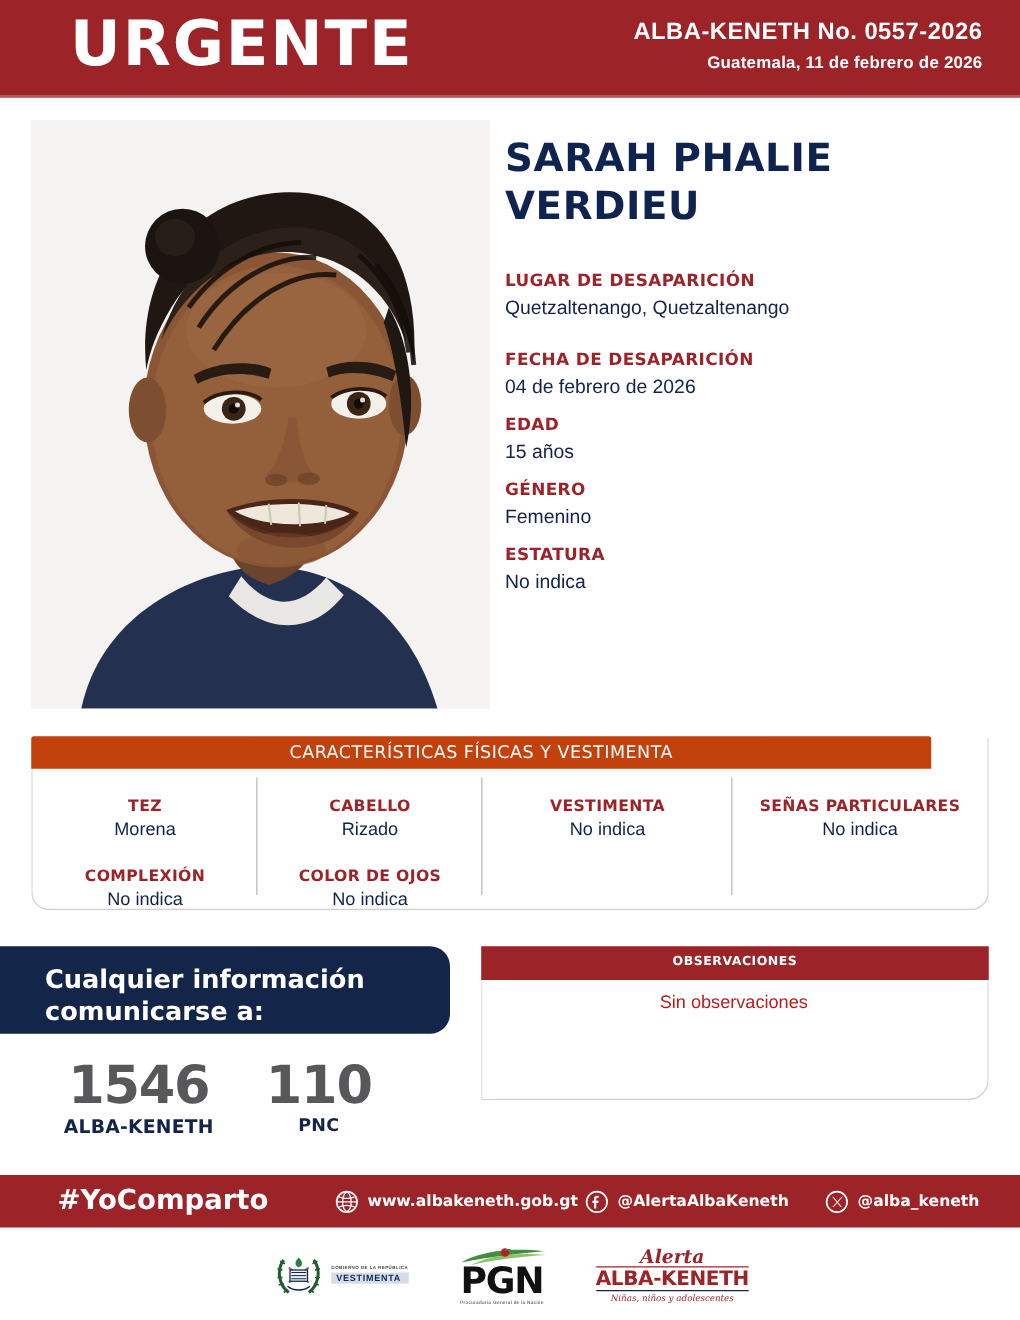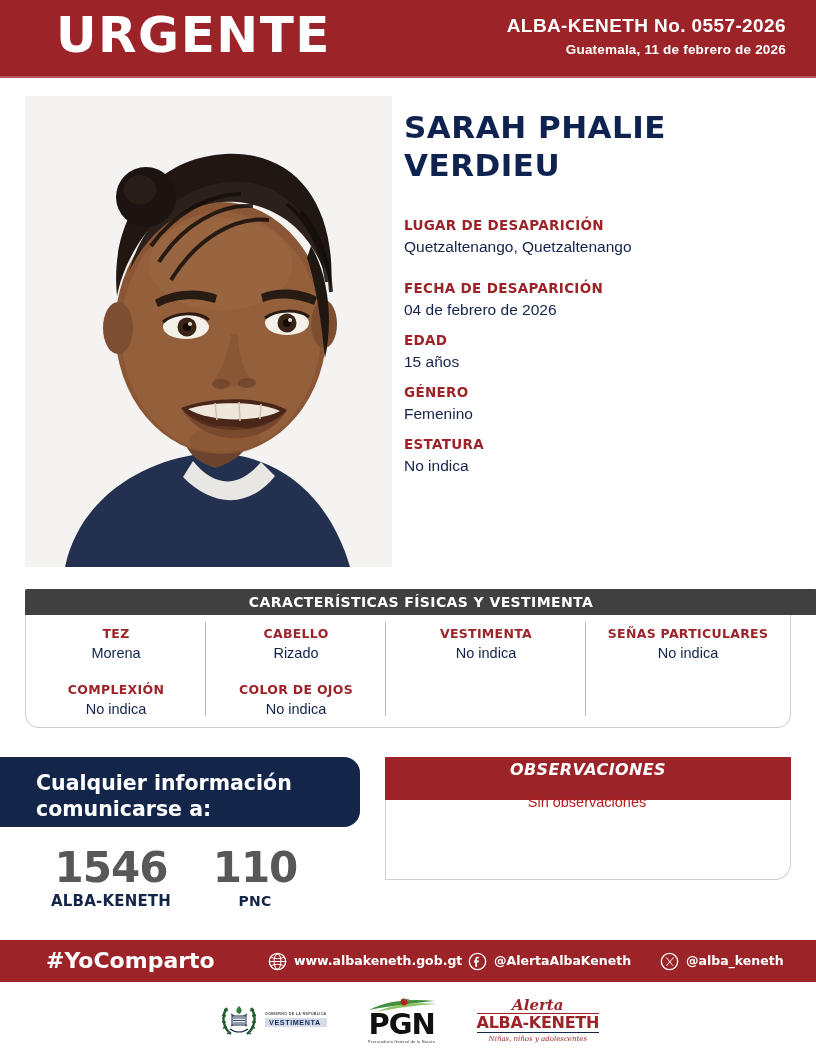--- a/index.html
+++ b/index.html
@@ -62,32 +62,32 @@
   .gap-sm{margin-top:9px;}
 
   
   .chars{
     position:absolute;left:25px;top:590px;width:766px;height:138px;
     border:1px solid #cfcfcf;border-top:none;
     border-radius:0 0 14px 14px;
     background:#fff;box-sizing:border-box;
   }
   .chars-title{
-    position:absolute;left:-1px;top:-1px;width:792px;height:26px;
-    background:#404040;color:#fff;
-    font-size:14px;font-weight:bold;letter-spacing:.4px;
+    position:absolute;left:-1px;top:-1px;width:720px;height:26px;
+    background:#c2410c;color:#fff;
+    font-size:14px;font-weight:normal;letter-spacing:.4px;
     text-align:center;line-height:26px;
     font-family:"DejaVu Sans", sans-serif;
     border-radius:2px 2px 0 0;
   }
   .chars-grid{
     position:absolute;left:0;top:26px;width:764px;height:110px;
     display:flex;
   }
-  .ccol{position:relative;box-sizing:border-box;padding-top:8px;}
+  .ccol{position:relative;box-sizing:border-box;padding-top:19px;}
   .ccol.c1{width:180px;}
   .ccol.c2{width:180px;}
   .ccol.c3{width:200px;}
   .ccol.c4{width:204px;}
   .ccol .divline{
     position:absolute;right:0;top:6px;width:1px;height:94px;background:#b9b9b9;
   }
   .cblk{text-align:center;}
   .cblk + .cblk{margin-top:16px;}
   .clabel{
@@ -120,25 +120,24 @@
   }
   .phone.p2 .phone-lbl{font-size:14px;}
 
   
   .obs{
     position:absolute;left:385px;top:758px;width:406px;height:122px;
     border:1px solid #cfcfcf;border-top:none;
     border-radius:0 0 16px 0;background:#fff;box-sizing:border-box;
   }
   .obs-title{
-    position:absolute;left:-1px;top:-1px;width:406px;height:43px;
-    background:#9C2328;color:#fff;font-size:16px;font-weight:bold;
+    position:absolute;left:-1px;top:-1px;width:406px;height:27px;
+    background:#9C2328;color:#fff;font-size:10px;font-weight:bold;
     text-align:center;line-height:25px;letter-spacing:.4px;
     font-family:"DejaVu Sans", sans-serif;
-    font-style:italic;
   }
   .obs-body{
     position:absolute;left:16px;top:34px;width:370px;
     font-size:14.5px;color:#b91c1c;line-height:21px;text-align:center;
   }
 
   
   .social{
     position:absolute;left:0;top:940px;width:816px;height:42px;
     background:#9C2328;

